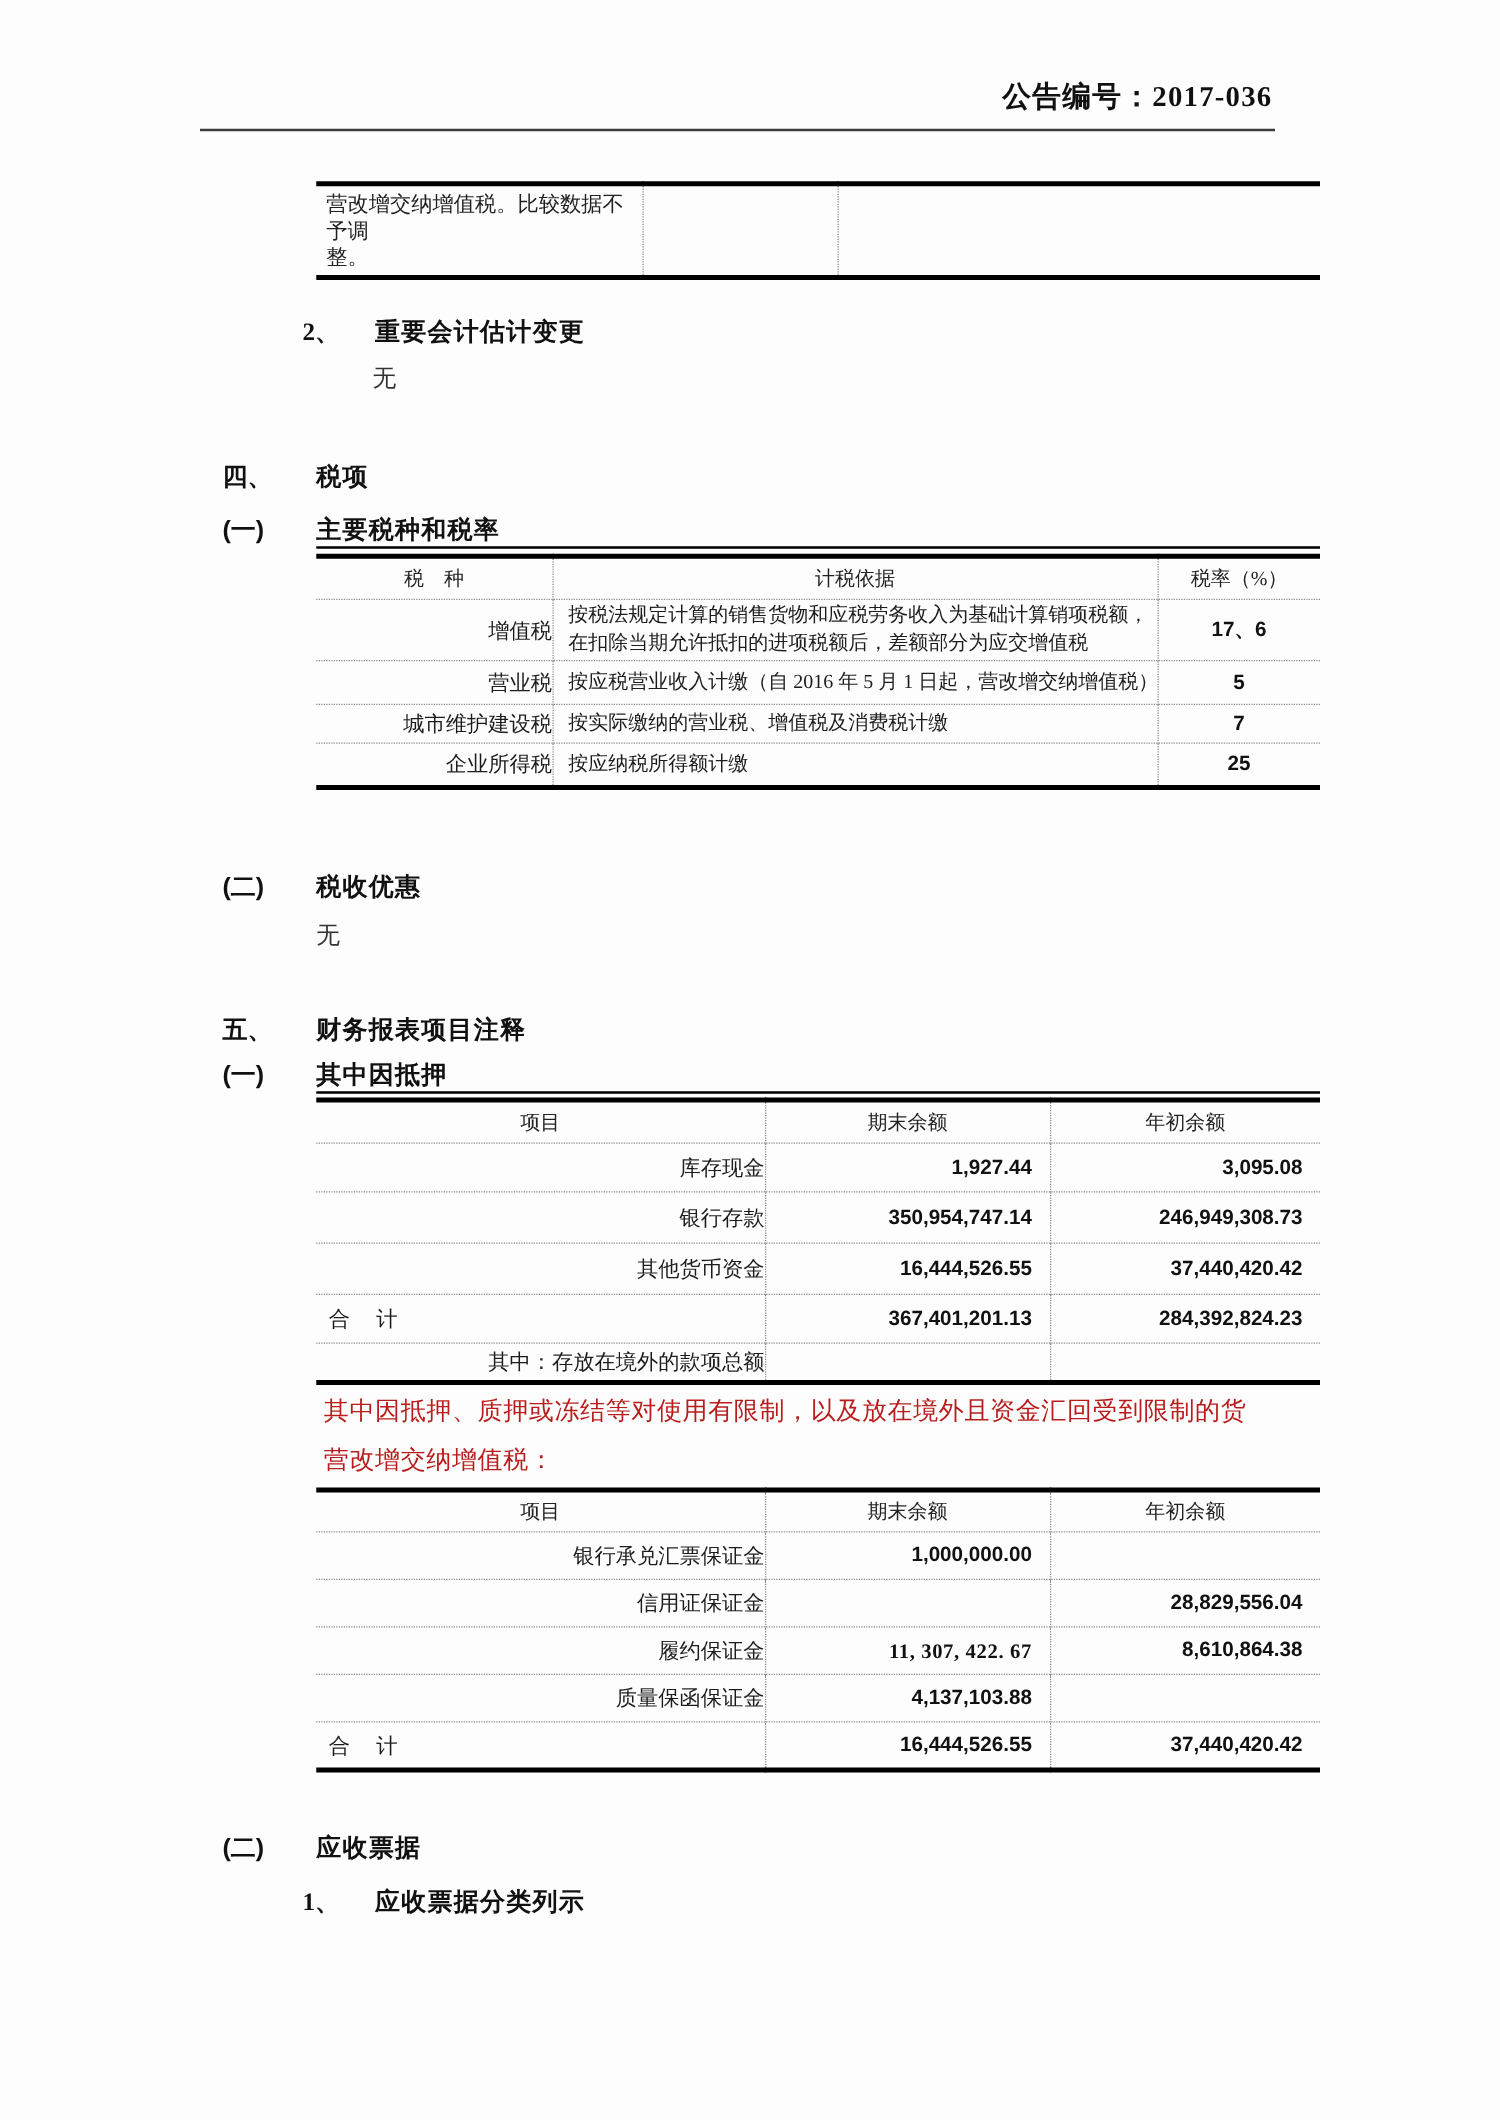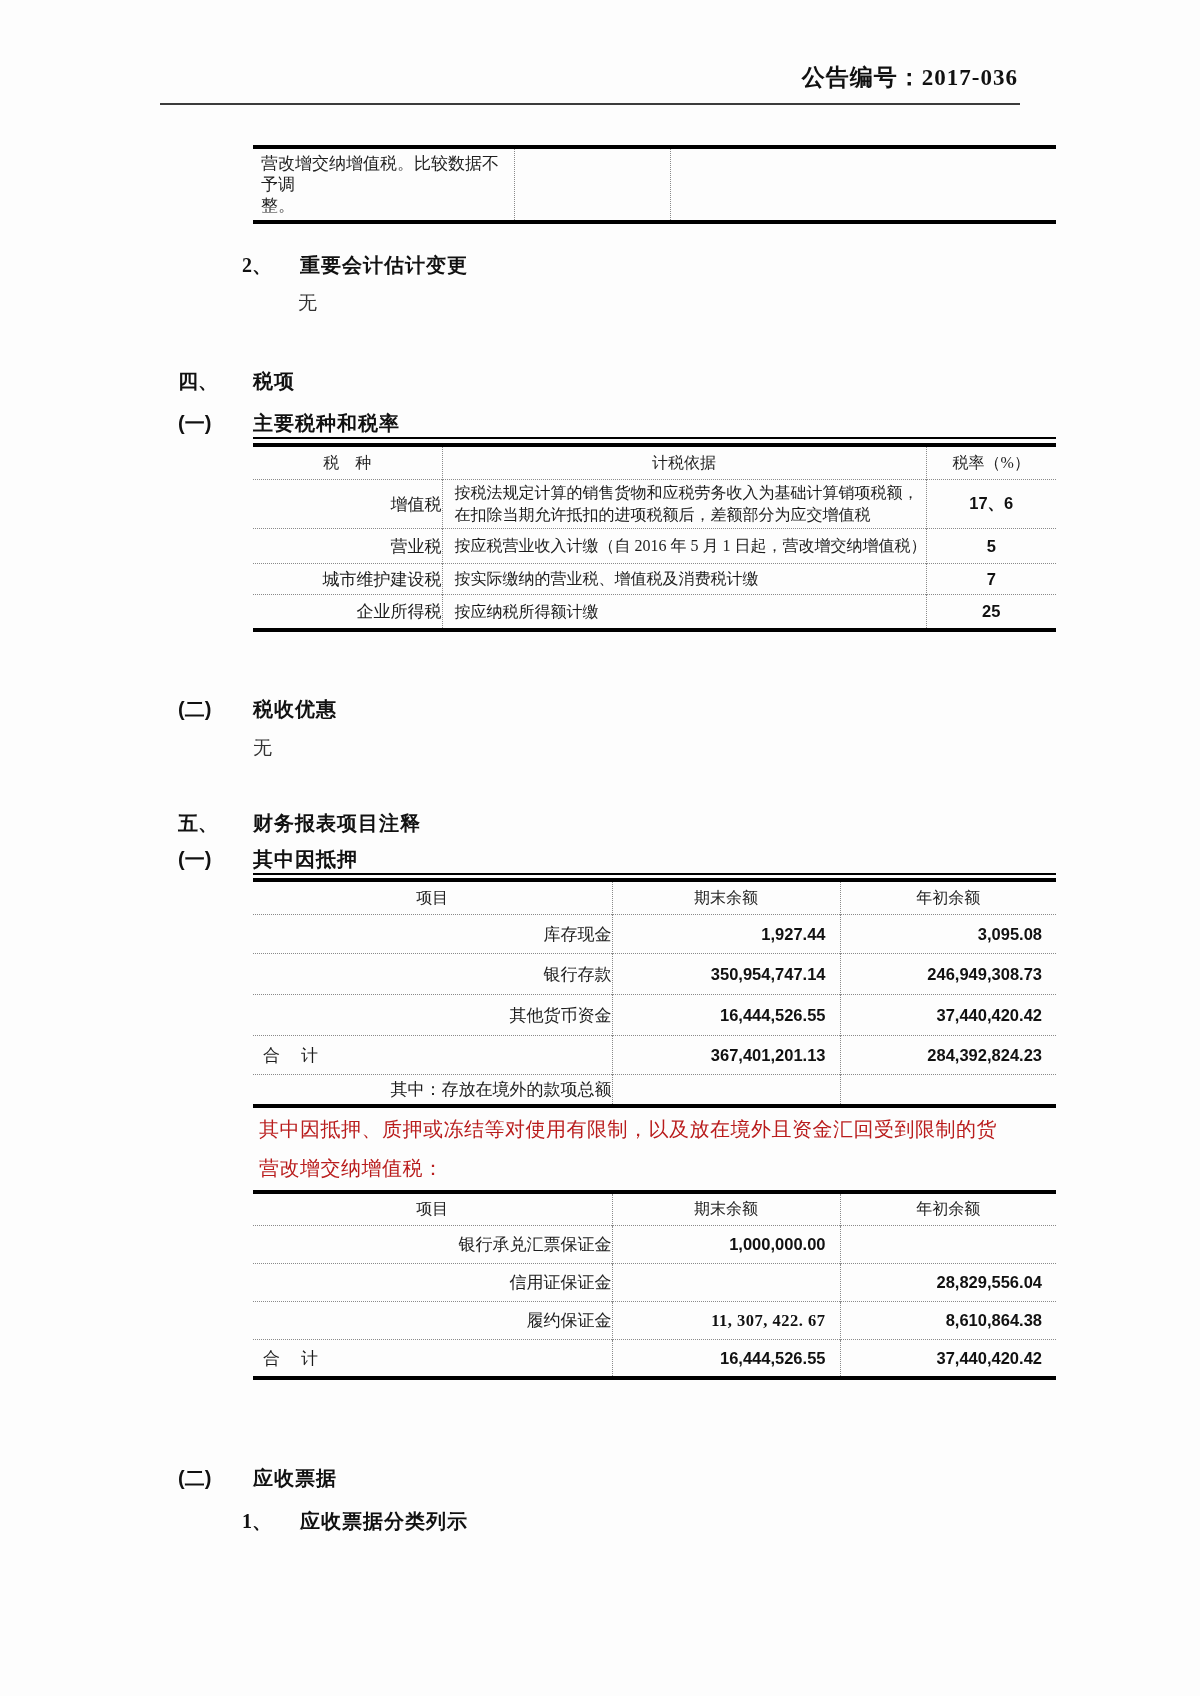--- a/index.html
+++ b/index.html
@@ -227,20 +227,25 @@
       <td class="item-cell" style="height:37px;">信用证保证金</td>
       <td class="num-cell vline"></td>
       <td class="num-cell vline">28,829,556.04</td>
     </tr>
     <tr>
       <td class="item-cell" style="height:37px;">履约保证金</td>
       <td class="num-cell num-serif vline">11, 307, 422. 67</td>
       <td class="num-cell vline">8,610,864.38</td>
     </tr>
     <tr>
+      <td class="item-cell" style="height:37px;">质量保函保证金</td>
+      <td class="num-cell vline">4,137,103.88</td>
+      <td class="num-cell vline"></td>
+    </tr>
+    <tr>
       <td class="item-cell total-cell" style="height:36px;">合　计</td>
       <td class="num-cell vline">16,444,526.55</td>
       <td class="num-cell vline">37,440,420.42</td>
     </tr>
   </tbody>
     </table>
 
   <div class="hrow" style="left:178px;top:1465px;">
     <span class="hnum label-w">(二)</span>
     <span class="htitle">应收票据</span>

